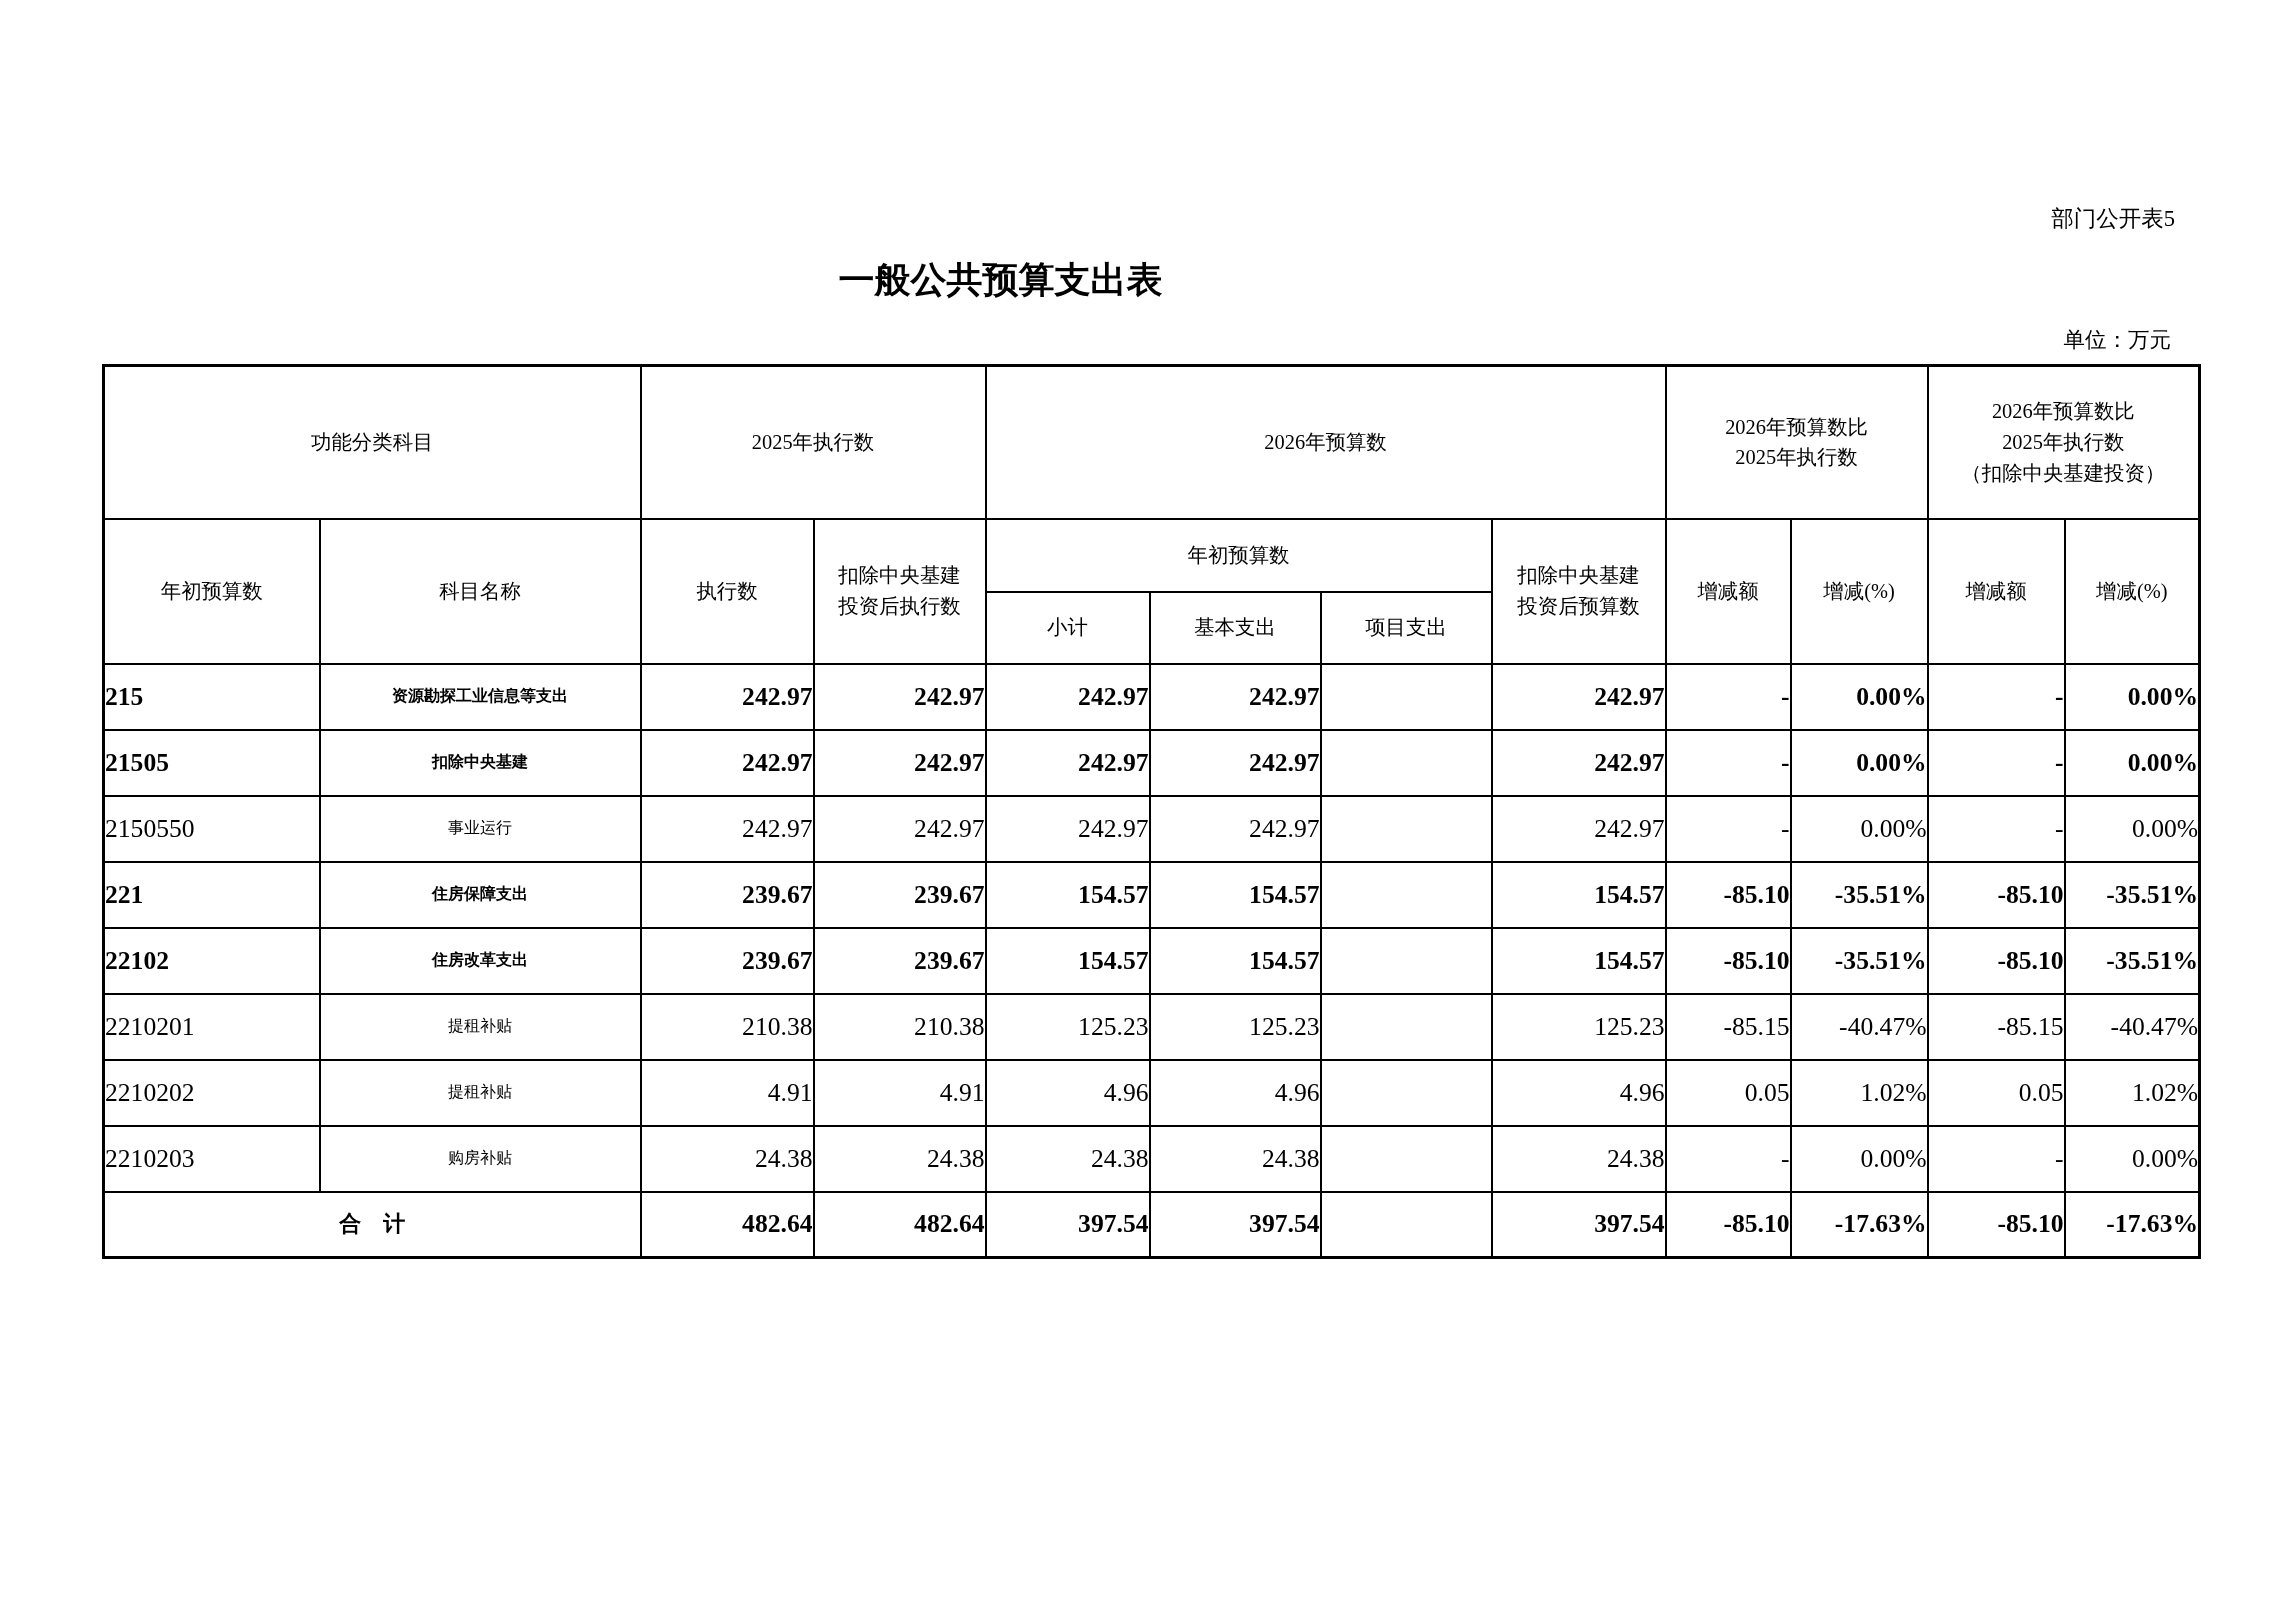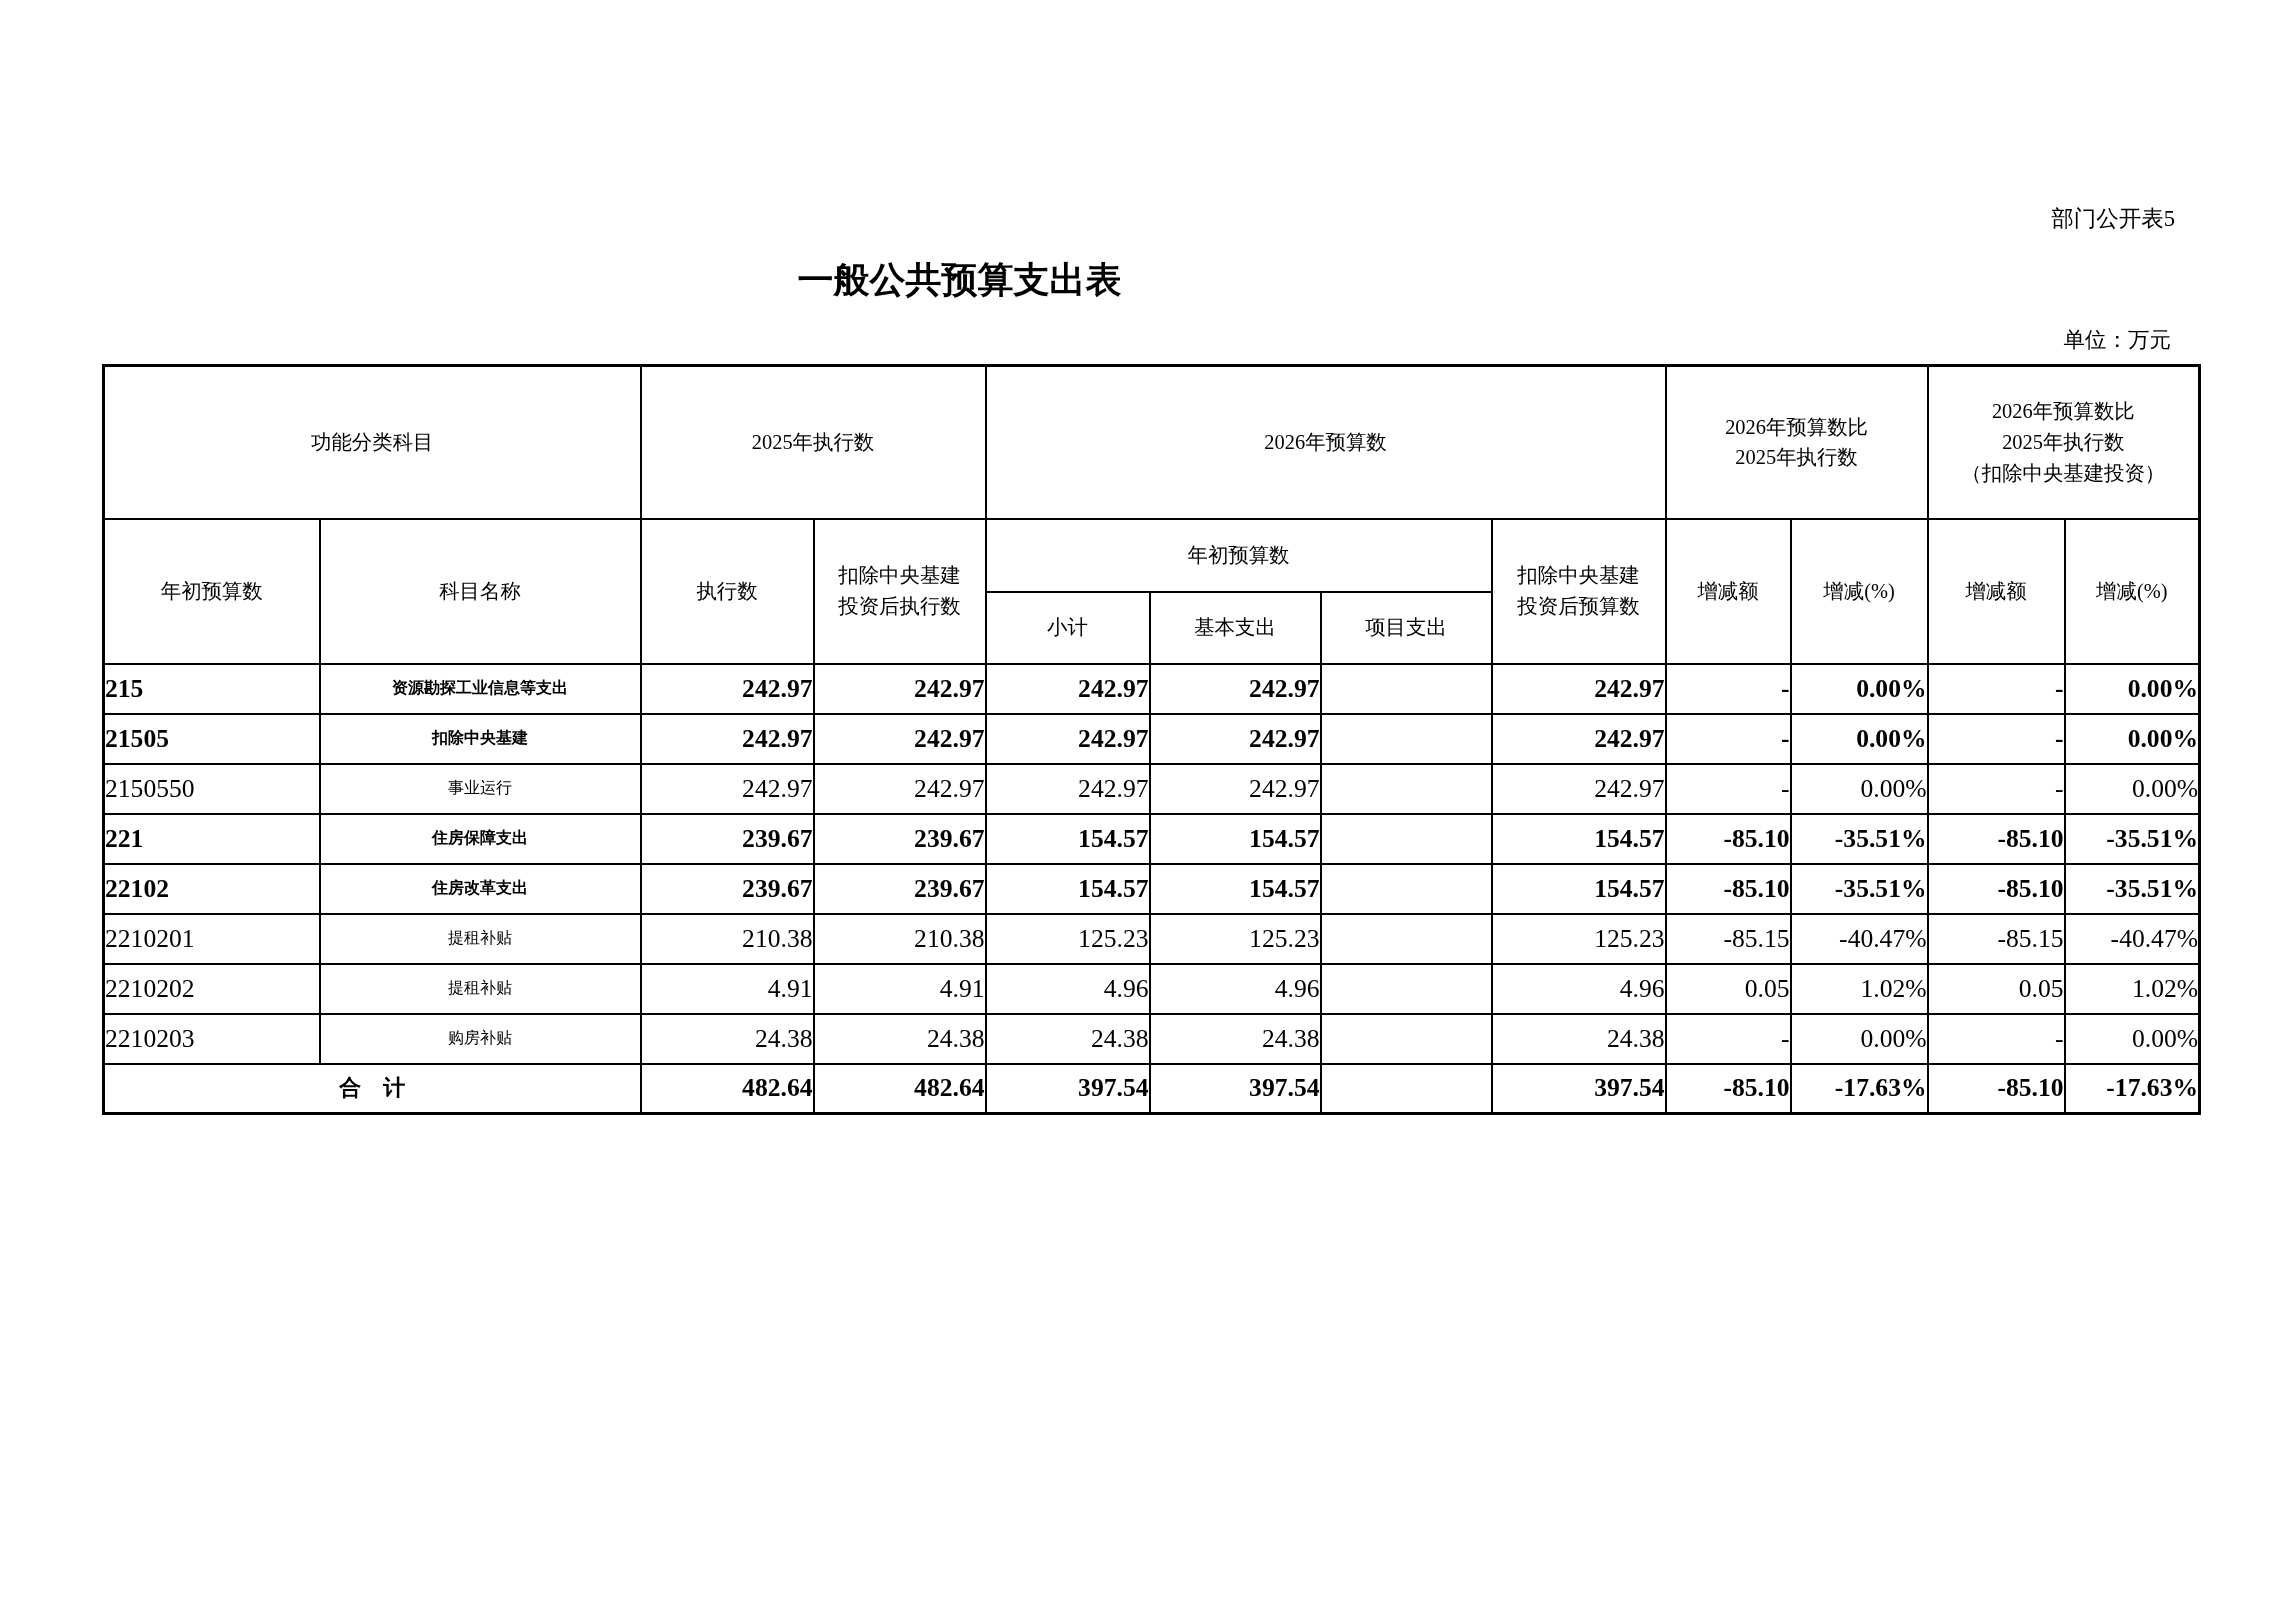--- a/index.html
+++ b/index.html
@@ -24,20 +24,21 @@
   .page-title {
     position: absolute;
     top: 256px;
     left: 0;
     width: 1919px;
     text-align: center;
     font-family: "Liberation Sans", "DejaVu Sans", sans-serif;
     font-weight: bold;
     font-size: 36px;
     white-space: nowrap;
+    padding-left: 41px;
   }
   .unit-note {
     position: absolute;
     top: 325px;
     right: 124px;
     font-size: 21.5px;
     white-space: nowrap;
     margin-left: 8px;
   }
   table.budget {
@@ -80,21 +81,21 @@
   }
   td.total-label {
     font-size: 22px;
     text-align: center;
     font-weight: bold;
   }
   tr.bold td { font-weight: bold; }
   tr.hrow-a { height: 153px; }
   tr.hrow-b { height: 73px; }
   tr.hrow-c { height: 72px; }
-  tr.data   { height: 50px; }
+  tr.data   { height: 66px; }
 </style>
 </head>
 <body>
 
 <div class="corner-note">部门公开表5</div>
 <div class="page-title">一般公共预算支出表</div>
 <div class="unit-note">单位：万元</div>
 
 <table class="budget">
   <colgroup>

